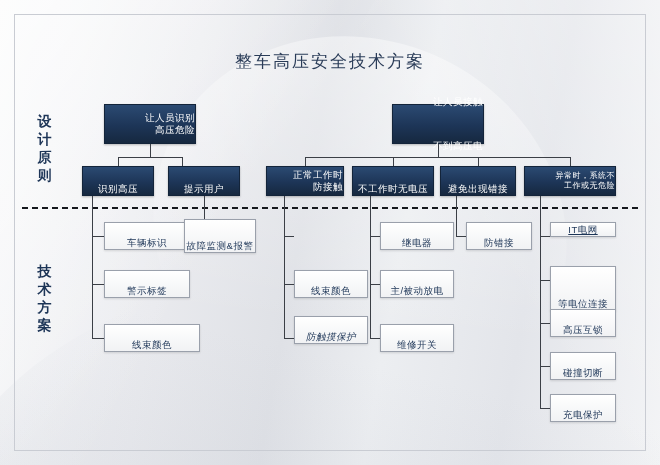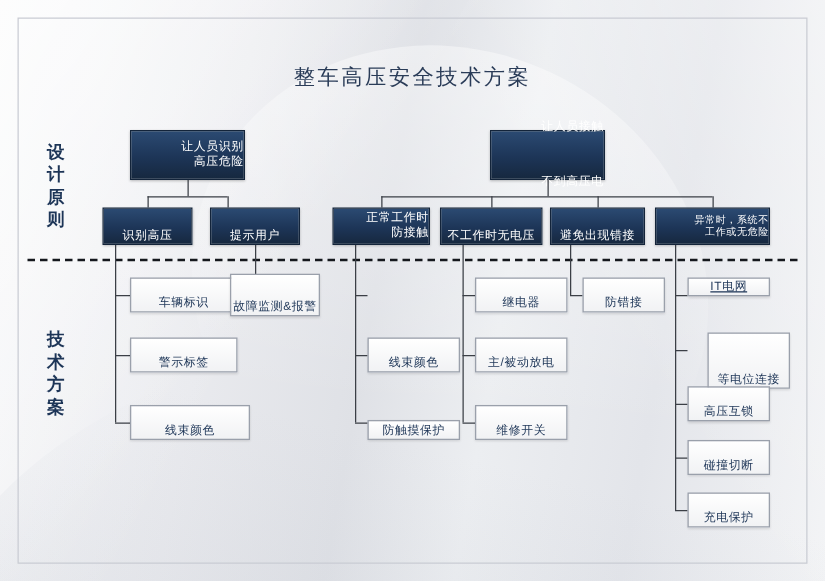--- a/index.html
+++ b/index.html
@@ -141,21 +141,21 @@
   <div class="box dark tiny" style="left:524px;top:166px;width:92px;height:30px;flex-direction:column;">
     <div>异常时，系统不</div>
     <div>工作或无危险</div>
   </div>
 
   <div class="ln lnv" style="left:284px;top:196px;height:142px;"></div>
   <div class="ln lnh" style="left:284px;top:236px;width:10px;"></div>
   <div class="ln lnh" style="left:284px;top:284px;width:10px;"></div>
   <div class="ln lnh" style="left:284px;top:338px;width:10px;"></div>
   <div class="box light" style="left:294px;top:270px;width:74px;height:28px;">线束颜色</div>
-  <div class="box light" style="left:294px;top:336px;width:74px;height:16px;">防触摸保护</div>
+  <div class="box light" style="left:294px;top:316px;width:74px;height:28px;font-style:italic;">防触摸保护</div>
 
   <div class="ln lnv" style="left:370px;top:196px;height:142px;"></div>
   <div class="ln lnh" style="left:370px;top:236px;width:10px;"></div>
   <div class="ln lnh" style="left:370px;top:284px;width:10px;"></div>
   <div class="ln lnh" style="left:370px;top:338px;width:10px;"></div>
   <div class="box light" style="left:380px;top:222px;width:74px;height:28px;">继电器</div>
   <div class="box light" style="left:380px;top:270px;width:74px;height:28px;">主/被动放电</div>
   <div class="box light" style="left:380px;top:324px;width:74px;height:28px;">维修开关</div>
 
   <div class="ln lnv" style="left:456px;top:196px;height:40px;"></div>
@@ -163,17 +163,17 @@
   <div class="box light" style="left:466px;top:222px;width:66px;height:28px;">防错接</div>
 
   <div class="ln lnv" style="left:540px;top:196px;height:212px;"></div>
   <div class="ln lnh" style="left:540px;top:236px;width:10px;"></div>
   <div class="ln lnh" style="left:540px;top:280px;width:10px;"></div>
   <div class="ln lnh" style="left:540px;top:323px;width:10px;"></div>
   <div class="ln lnh" style="left:540px;top:366px;width:10px;"></div>
   <div class="ln lnh" style="left:540px;top:408px;width:10px;"></div>
 
   <div class="box light" style="left:550px;top:222px;width:66px;height:15px;text-decoration:underline;">IT电网</div>
-  <div class="box light" style="left:566px;top:266px;width:66px;height:45px;">等电位连接</div>
+  <div class="box light" style="left:550px;top:266px;width:66px;height:45px;">等电位连接</div>
   <div class="box light" style="left:550px;top:309px;width:66px;height:28px;">高压互锁</div>
   <div class="box light" style="left:550px;top:352px;width:66px;height:28px;">碰撞切断</div>
   <div class="box light" style="left:550px;top:394px;width:66px;height:28px;">充电保护</div>
 </div>
 
 </body></html>

